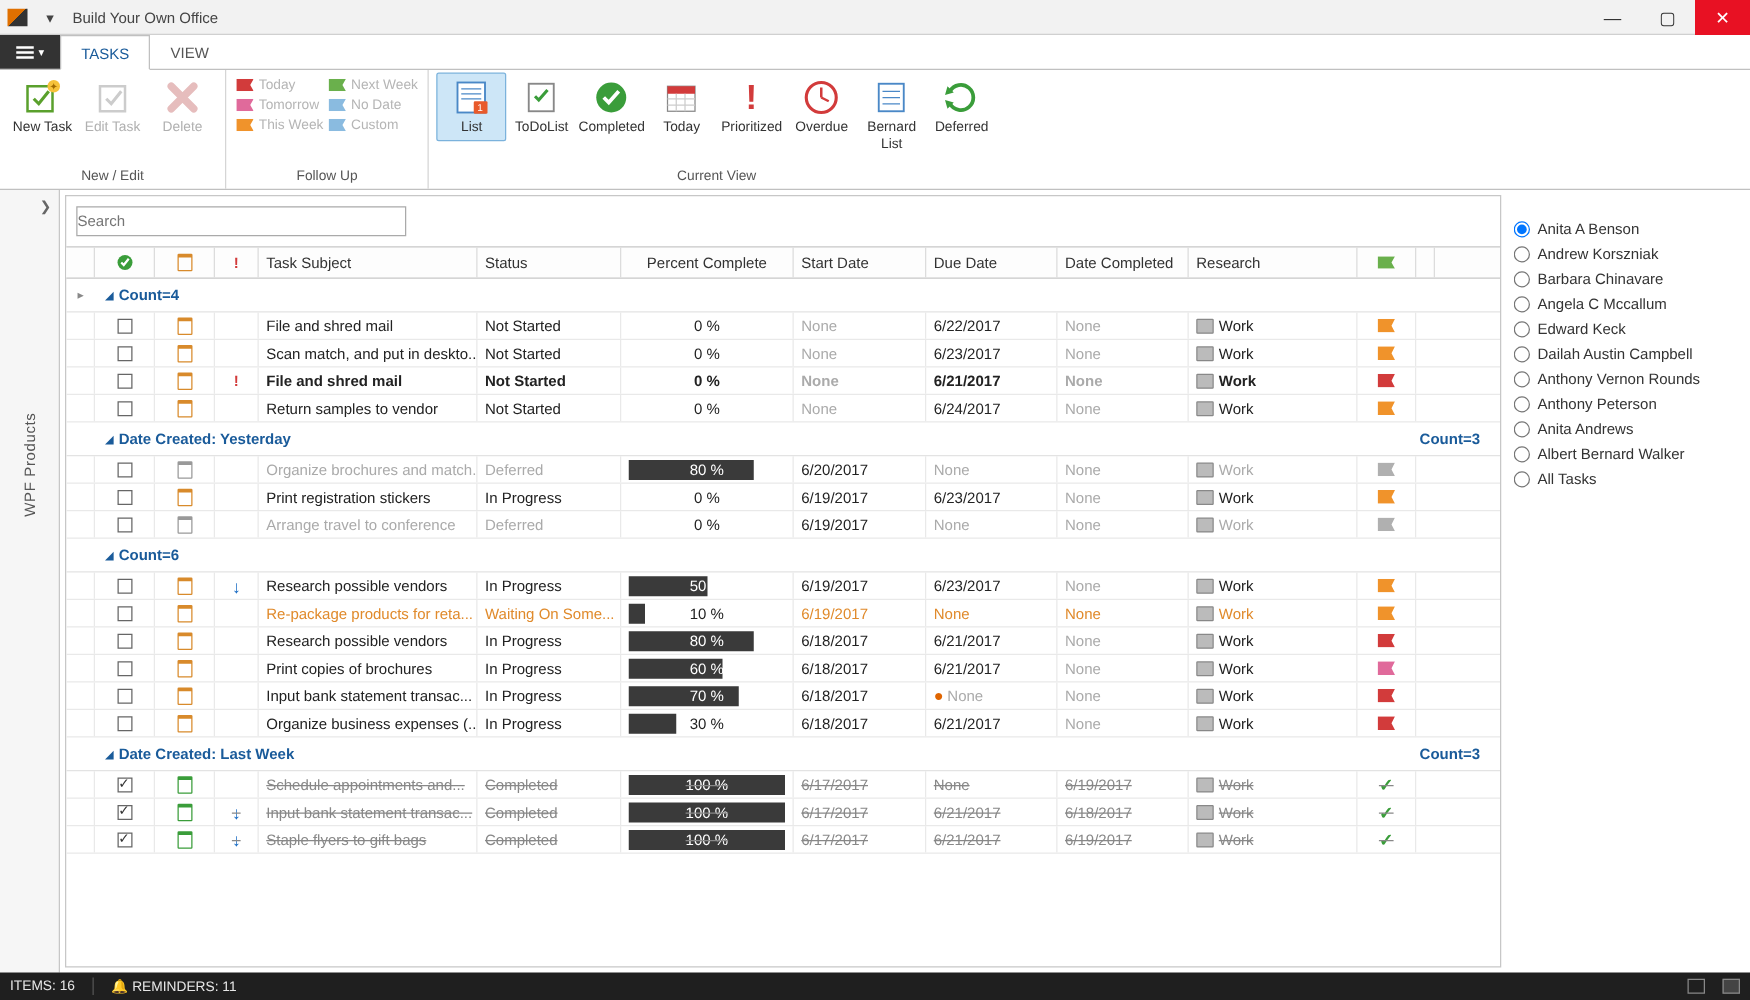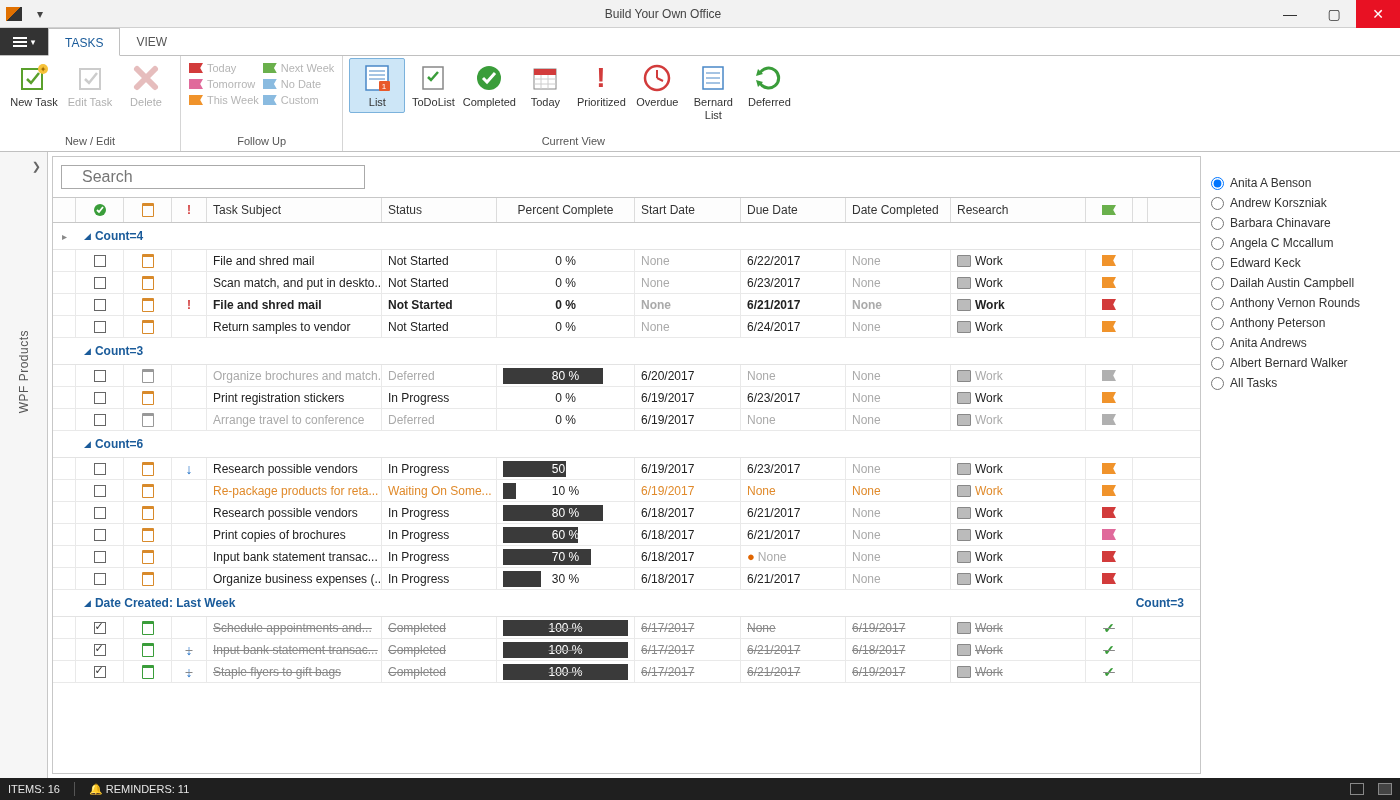--- a/index.html
+++ b/index.html
@@ -2,21 +2,21 @@
 <html><head>
 <meta charset="utf-8">
 <style>
   * { box-sizing: border-box; margin: 0; padding: 0; font-family: "Segoe UI", Arial, sans-serif; }
   body { width: 1400px; height: 800px; background: #fff; overflow: hidden; font-size: 12px; color: #222; }
 
   
   .titlebar { height: 28px; background: #f2f2f2; display: flex; align-items: center; border-bottom: 1px solid #d0d0d0; }
   .titlebar .logo { width: 16px; height: 14px; margin-left: 6px; display:inline-block; background: linear-gradient(135deg,#e07000 50%, #333 50%);}
   .titlebar .qat { width: 36px; text-align:center; color:#444;}
-  .titlebar .title { flex: 1; text-align: center; color: #444; font-size: 12px; }
+  .titlebar .title { flex: 1; color: #444; font-size: 12px; }
   .titlebar .winbtns { display: flex; }
   .titlebar .winbtn { width: 44px; height: 28px; text-align: center; line-height: 28px; font-size: 14px; color: #333; cursor:pointer;}
   .titlebar .winbtn.close { background: #e81123; color: #fff; }
 
   
   .tabstrip { height: 28px; display: flex; align-items: stretch; border-bottom: 1px solid #c0c0c0; background:#fff;}
   .ribbon-appbtn { width: 48px; background:#333; color:#fff; display:flex; align-items:center; justify-content:center; cursor:pointer; }
   .ribbon-appbtn .bars { width:14px; height:10px; background:linear-gradient(#fff,#fff) 0 0/100% 2px no-repeat,linear-gradient(#fff,#fff) 0 4px/100% 2px no-repeat,linear-gradient(#fff,#fff) 0 8px/100% 2px no-repeat;}
   .tabstrip .tab { padding: 0 16px; line-height: 28px; color: #555; cursor:pointer; border-right:1px solid transparent;}
   .tabstrip .tab.active { color: #1a5b9a; border: 1px solid #c0c0c0; border-bottom: 1px solid #fff; background:#fff; margin-bottom:-1px; }
@@ -45,21 +45,21 @@
   .side-collapsed { width: 48px; border-right:1px solid #c7c7c7; background:#f6f6f6; display:flex; flex-direction:column; align-items:center; }
   .side-collapsed .expander-btn { width:100%; height:28px; text-align:right; padding-right:6px; line-height:28px; color:#666; cursor:pointer; font-size:11px;}
   .side-collapsed .vtext { writing-mode: vertical-rl; transform: rotate(180deg); color:#555; margin-top:150px; font-size:12px; letter-spacing:0.5px;}
   .main { flex:1; border:1px solid #c7c7c7; margin:4px; display:flex; flex-direction:column; position:relative; }
   .rightpanel { width:195px; padding:24px 6px 6px 6px; }
   .rightpanel label { display:flex; align-items:center; gap:6px; font-size:12px; color:#333; margin-bottom:6px; cursor:pointer;}
   .rightpanel input[type=radio] { width:13px; height:13px; }
 
   
   .grid-search { padding:8px; }
-  .grid-search input { width: 304px; height:24px; border:1px solid #aaa; padding:0 20px; font-size:16px;}
+  .grid-search input { width: 264px; height:24px; border:1px solid #aaa; padding:0 0; font-size:12px;}
   .grid-head { display:flex; border-top:1px solid #c7c7c7; border-bottom:1px solid #c7c7c7; background:#fdfdfd; height:26px; }
   .gh { border-right:1px solid #dcdcdc; padding:0 6px; display:flex; align-items:center; font-size:12px; color:#333; overflow:hidden;}
   .col-indent { width:23px; }
   .col-chk { width:48px; justify-content:center;}
   .col-clip { width:48px; justify-content:center;}
   .col-pri { width:35px; justify-content:center;}
   .col-subj { width:175px;}
   .col-status { width:115px;}
   .col-pct { width:138px; justify-content:center;}
   .col-start { width:106px;}
@@ -412,20 +412,21 @@
           <div class="dc col-due  ">6/24/2017</div>
           <div class="dc col-datec none">None</div>
           <div class="dc col-cat "><span class="cat-icon"></span>Work</div>
           <div class="dc col-flag" style="justify-content:center">
             <span class="flag-cell flag-orange" style="clip-path:polygon(0 0,100% 0,80% 50%,100% 100%,0 100%);"></span>
           </div>
         </div>
         <div class="grp-row">
           <div class="grp-exp"></div>
           <span class="grp-arrow">◢</span>
+          <span class="grp-label">Date Created: Yesterday</span>
           <span class="grp-count">Count=3</span>
         </div>
         <div class="data-row dim">
           <div class="dc col-indent"></div>
           <div class="dc col-chk" style="justify-content:center">
             <span class="chk "></span>
           </div>
           <div class="dc col-clip" style="justify-content:center">
             <span class="clip-icon gray"></span>
           </div>

